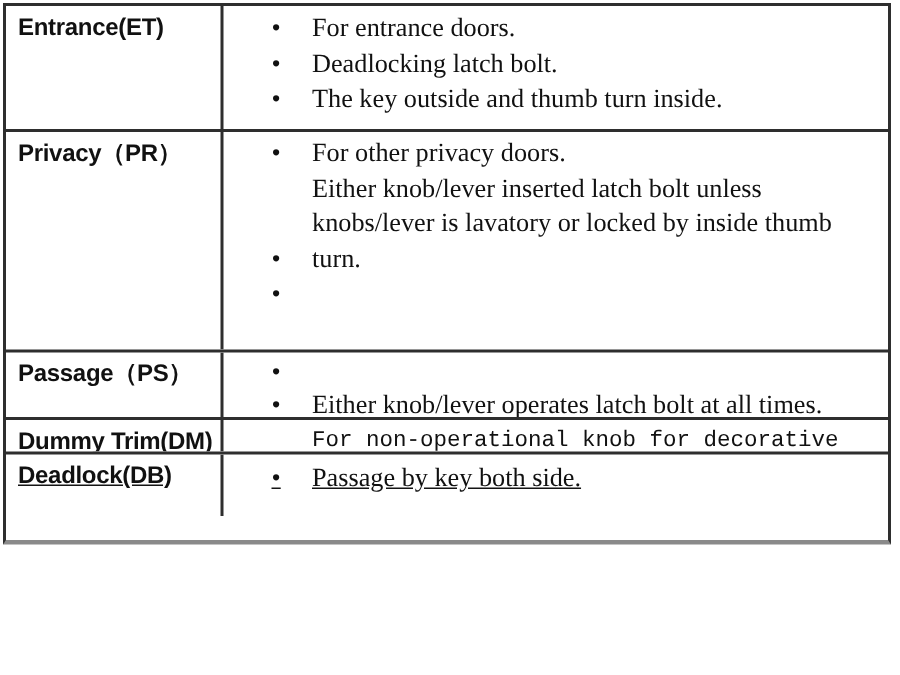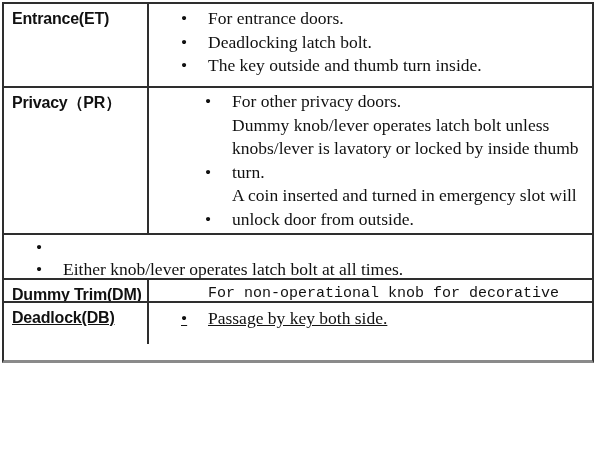--- a/index.html
+++ b/index.html
@@ -28,21 +28,21 @@
     background: #ffffff;
   }
   .t-row {
     display: flex;
     box-sizing: border-box;
     border-bottom: 2px solid #2e2e2e;
     overflow: hidden;
   }
   .t-row:last-child { border-bottom: none; text-decoration: underline; }
   .row-entrance  { height: 84px; }
-  .row-privacy   { height: 147px; gap: 24px; }
+  .row-privacy   { height: 147px; }
   .row-passage   { height: 45px; }
   .row-dummy     { height: 23px; }
   .row-deadlock  { height: 41px; }
 
   .label-cell {
     flex: 0 0 145px;
     box-sizing: border-box;
     border-right: 2px solid #2e2e2e;
     padding: 5px 2px 0 8px;
     font-family: "Liberation Sans", sans-serif;
@@ -121,30 +121,30 @@
 
     <div class="t-row row-privacy">
       <div class="label-cell">Privacy（PR）</div>
       <div class="content-cell serif-list">
         <div class="bullet-item">
           <span class="bullet"></span>
           <span class="bullet-text">For other privacy doors.</span>
         </div>
         <div class="bullet-item">
           <span class="bullet"></span>
-          <span class="bullet-text">Dummy knob/lever operates latch bolt unless knobs/lever is lavatory or locked by inside thumb turn.</span>
+          <span class="bullet-text">Either knob/lever inserted latch bolt unless knobs/lever is lavatory or locked by inside thumb turn.</span>
         </div>
         <div class="bullet-item">
           <span class="bullet"></span>
-          <span class="bullet-text">A coin inserted and turned in emergency slot will unlock door from outside.</span>
         </div>
       </div>
     </div>
 
     <div class="t-row row-passage">
+      <div class="label-cell">Passage（PS）</div>
       <div class="content-cell serif-list">
         <div class="bullet-item">
           <span class="bullet"></span>
         </div>
         <div class="bullet-item">
           <span class="bullet"></span>
           <span class="bullet-text">Either knob/lever operates latch bolt at all times.</span>
         </div>
       </div>
     </div>

